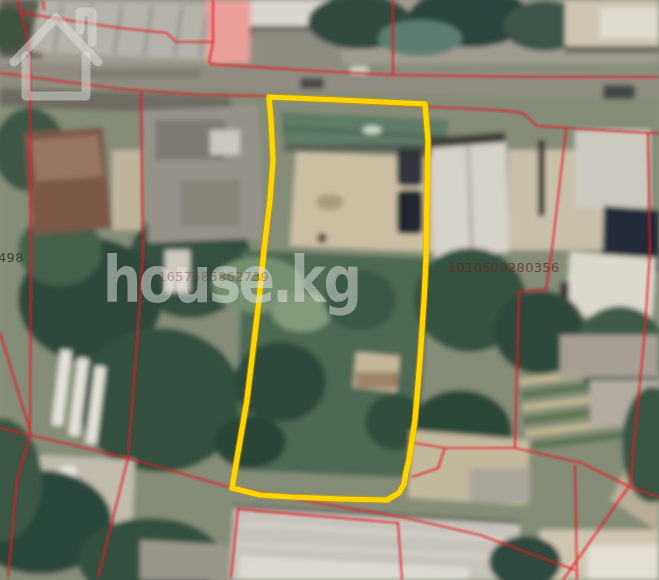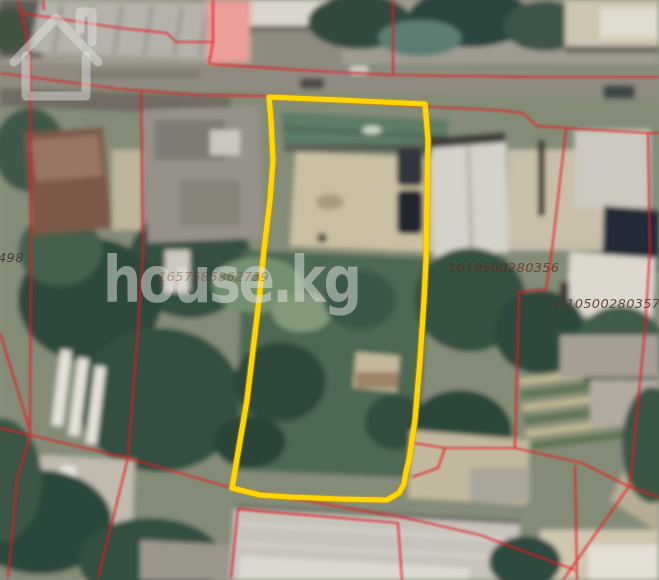--- a/index.html
+++ b/index.html
@@ -1,21 +1,21 @@
 <!DOCTYPE html>
 <html><head>
 <meta charset="utf-8">
 <style>
   html,body{margin:0;padding:0;background:#222;}
   .canvas{
     position:relative;width:659px;height:580px;overflow:hidden;
     background:#8a927e;font-family:"DejaVu Sans",sans-serif;
   }
   .canvas svg{position:absolute;left:0;top:0;}
-  .labels{position:absolute;left:0;top:0;width:100%;height:100%;pointer-events:none;font-style:italic;}
+  .labels{position:absolute;left:0;top:0;width:100%;height:100%;pointer-events:none;}
   .plabel{
     position:absolute;font-size:13px;letter-spacing:.3px;white-space:nowrap;
     font-family:"DejaVu Sans",sans-serif;
   }
   .lab-498{left:-2px;top:250px;color:rgba(62,58,52,.92);}
   .lab-353{left:55px;top:249px;color:rgba(88,66,54,.88);}
   .lab-354{left:158px;top:269px;color:rgba(120,42,36,.38);}
   .lab-355{left:303px;top:291px;color:rgba(108,36,30,.55);}
   .lab-356{left:448px;top:260px;color:rgba(104,38,30,.72);}
   .lab-357{left:549px;top:296px;color:rgba(92,62,50,.92);}
@@ -190,15 +190,14 @@
       <path d="M80,30 L80,12 L92,12 L92,42"></path>
       <path d="M26,56 L26,96 L86,96 L86,56"></path>
     </g>
   </svg>
   <div class="watermark">house.kg</div>
 
   <div class="labels">
     <div class="plabel lab-498">498</div>
     <div class="plabel lab-354">1657585862739</div>
     <div class="plabel lab-356">1010500280356</div>
-    <div class="plabel lab-357">1010500280357</div>
   </div>
 </div>
 
 </body></html>

